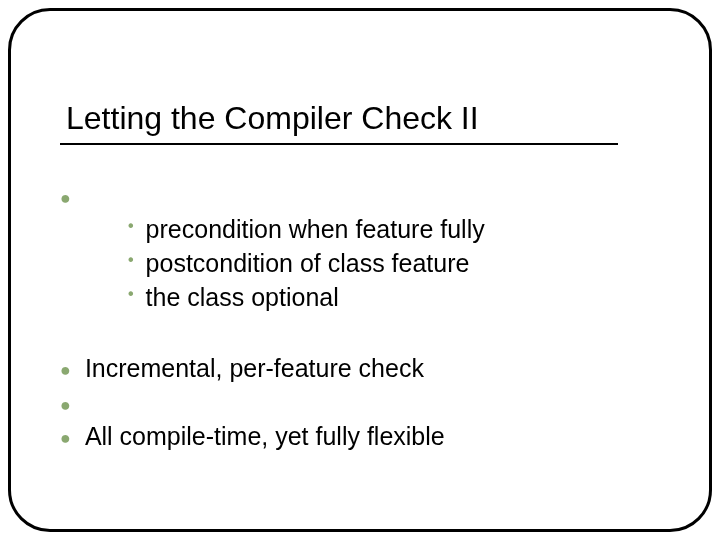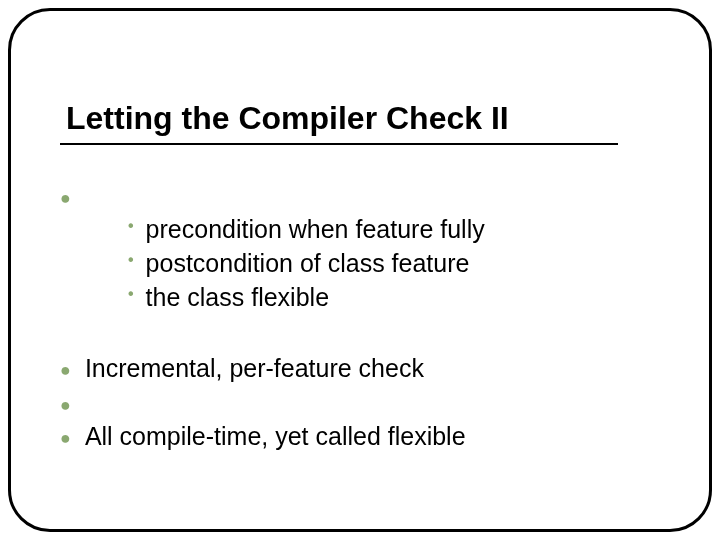--- a/index.html
+++ b/index.html
@@ -22,21 +22,21 @@
   }
   .title-wrap {
     position: absolute;
     top: 100px;
     left: 60px;
     right: 60px;
   }
   .title {
     font-size: 32px;
     color: #000;
-    font-weight: bold;
+    font-weight: normal;
     display: inline-block;
     padding: 0 6px 4px 6px;
   }
   .title-underline {
     border-top: 2px solid #000;
     margin-top: 2px;
     width: 558px;
   }
   .body {
     position: absolute;
@@ -97,31 +97,31 @@
     <div class="lvl2">
       <span class="bullet">•</span>
       <span>precondition when feature fully</span>
     </div>
     <div class="lvl2">
       <span class="bullet">•</span>
       <span>postcondition of class feature</span>
     </div>
     <div class="lvl2">
       <span class="bullet">•</span>
-      <span>the class flexible</span>
+      <span>the class optional</span>
     </div>
   </div>
 
   <div class="spacer"></div>
 
   <div class="lvl1">
     <span class="bullet">●</span>
     <span>Incremental, per-feature check</span>
   </div>
   <div class="lvl1">
     <span class="bullet">●</span>
   </div>
   <div class="lvl1">
     <span class="bullet">●</span>
-    <span>All compile-time, yet called flexible</span>
+    <span>All compile-time, yet fully flexible</span>
   </div>
 
 </div>
 
 </body></html>

